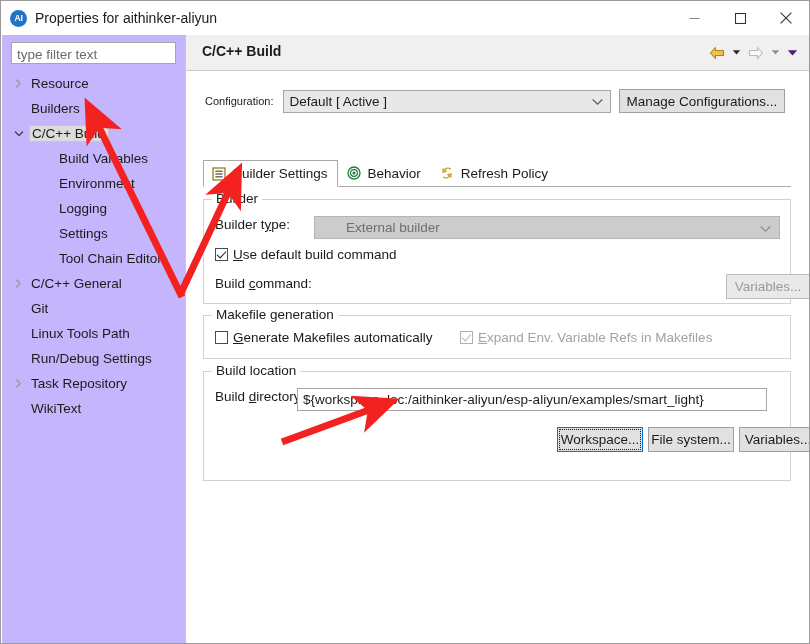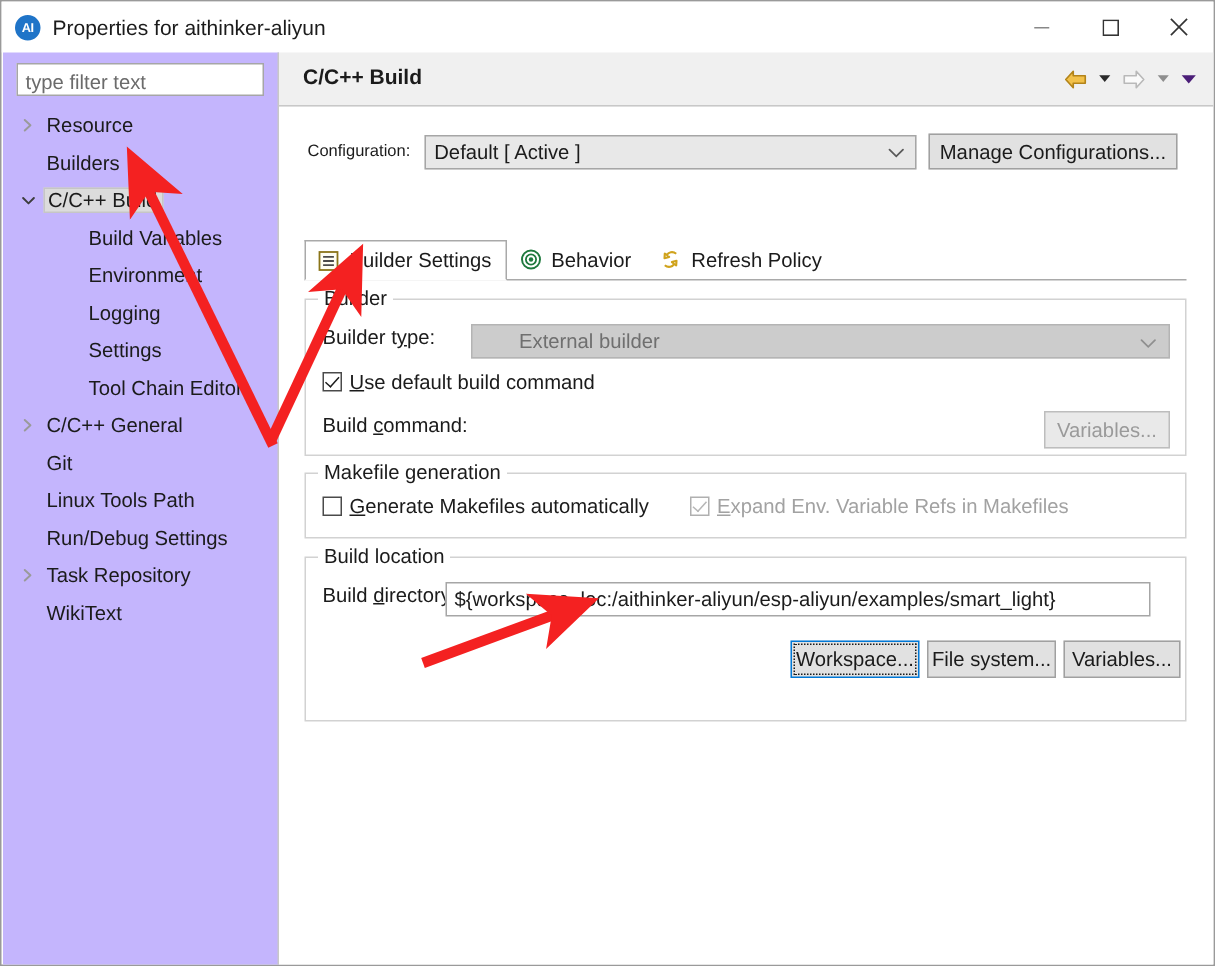--- a/index.html
+++ b/index.html
@@ -155,20 +155,21 @@
     color: #555;
   }
   .btn {
     border: 1px solid #a0a0a0;
     background: #e1e1e1;
     box-sizing: border-box;
     font-size: 13.5px; color: #1b1b1b;
     display: flex; align-items: center; justify-content: center;
     white-space: nowrap;
     padding: 0 7px;
+    margin-left: 30px;
   }
   .btn.manage {
     margin-left: 8px;
     height: 24px;
   }
   .btn.disabled { color: #9a9a9a; background: #e9e9e9; border-color: #bdbdbd; }
   .btn.focused {
     border: 1px solid #0078d7;
     background: #e1e1e1;
     outline: 1px dotted #1b1b1b;

